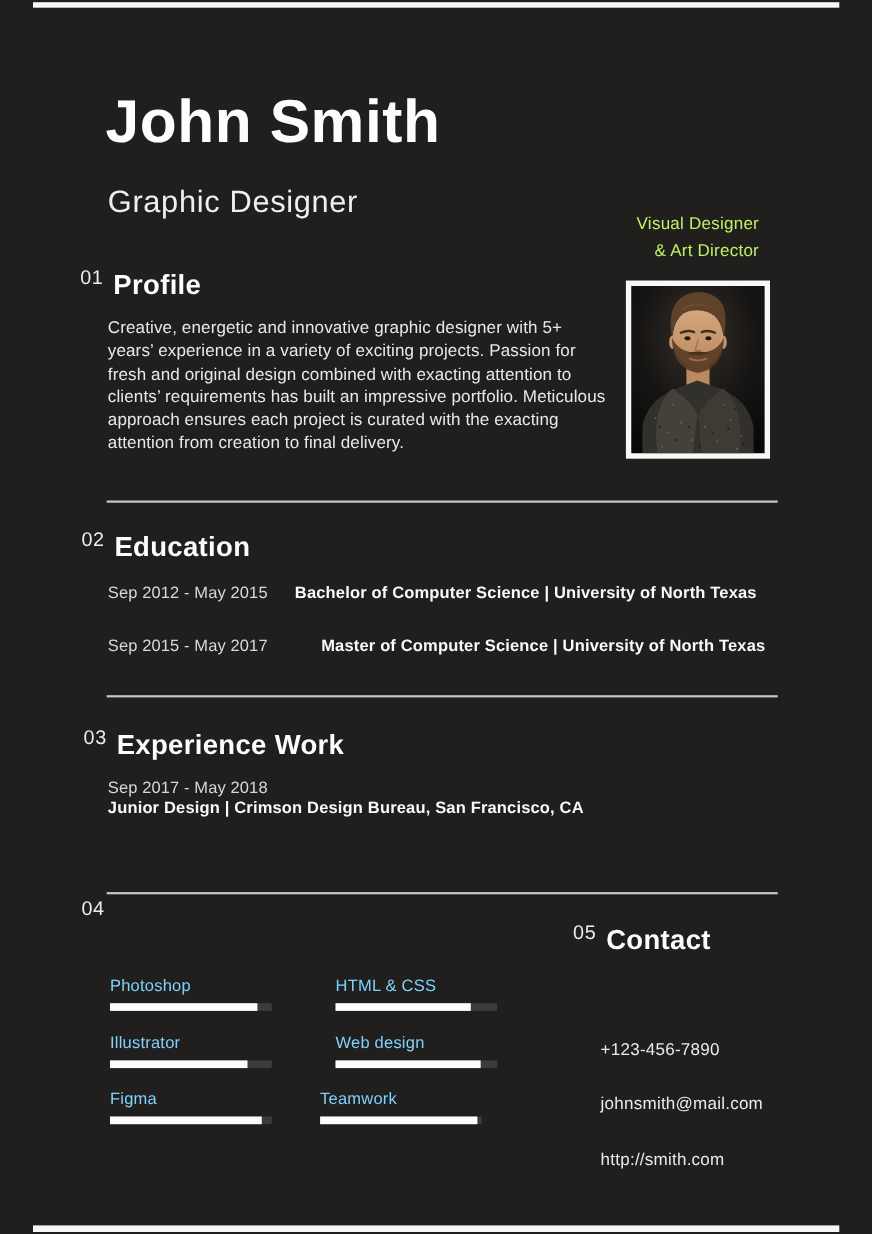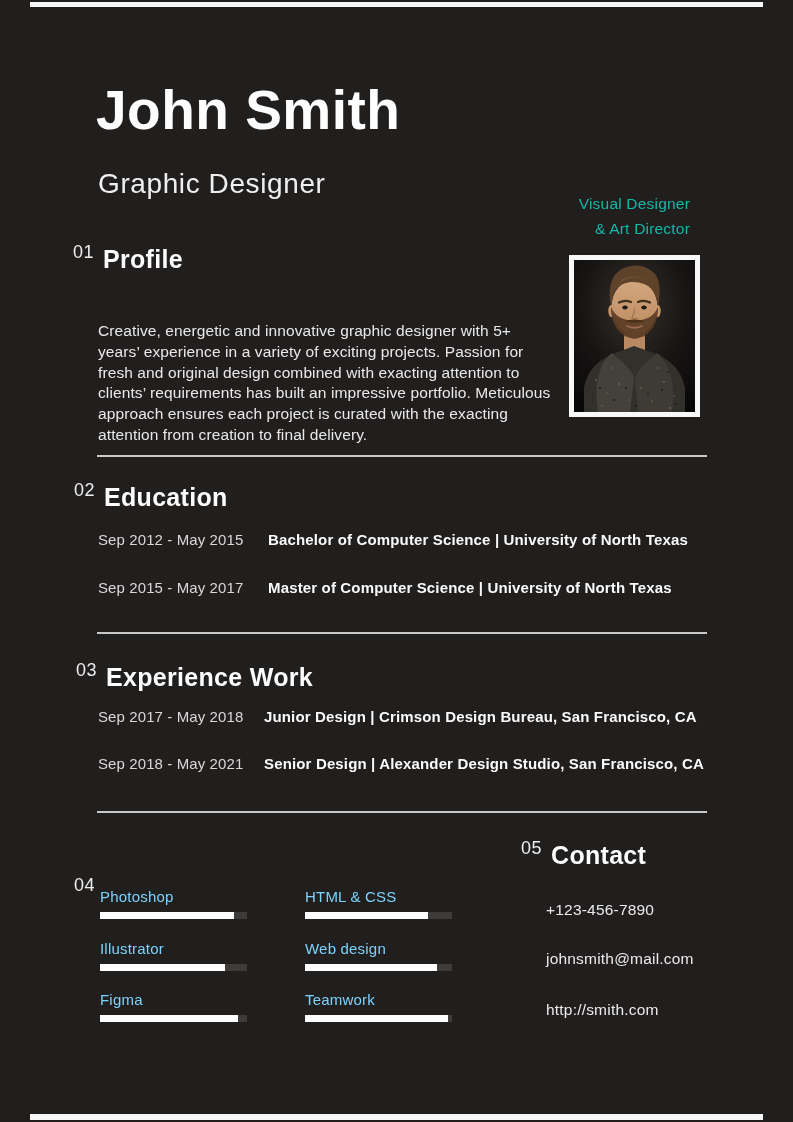--- a/index.html
+++ b/index.html
@@ -9,42 +9,42 @@
     font-family:"Liberation Sans","DejaVu Sans",sans-serif;
     color:#f2f2f2;
   }
   .abs{position:absolute;}
   .edge-strip{position:absolute;left:30px;width:733px;height:5px;background:#f7f7f7;}
   .edge-strip.top{top:2px;}
   .edge-strip.bottom{bottom:2px;height:6px;}
 
   .name{left:96px;top:80px;font-size:55px;font-weight:700;color:#fdfdfd;letter-spacing:.5px;line-height:1.1;}
   .job-title{left:98px;top:168px;font-size:28px;font-weight:400;color:#f0eff0;letter-spacing:.6px;}
-  .tagline{right:103px;top:192px;text-align:right;font-size:15.5px;line-height:24.5px;color:#14b8a6;letter-spacing:.2px;}
+  .tagline{right:103px;top:192px;text-align:right;font-size:15.5px;line-height:24.5px;color:#bef264;letter-spacing:.2px;}
 
   .sec-head{display:flex;align-items:flex-start;gap:9px;color:#fff;}
   .sec-num{font-size:18px;line-height:1;color:#ececec;letter-spacing:.5px;}
   .sec-title{margin:4px 0 0 0;font-size:25px;line-height:1;font-weight:700;letter-spacing:.3px;color:#fcfcfc;}
 
-  .paragraph{left:98px;top:289px;width:455px;font-size:15.5px;line-height:20.8px;color:#e9e8e8;letter-spacing:.1px;margin-top:32px;}
+  .paragraph{left:98px;top:289px;width:455px;font-size:15.5px;line-height:20.8px;color:#e9e8e8;letter-spacing:.1px;}
 
   .divider{left:97px;width:610px;height:1.5px;background:#c9c9c9;}
 
   .row{display:flex;font-size:15px;line-height:1.2;letter-spacing:.1px;justify-content:space-between;}
   .row-date{color:#d9d7d7;flex:none;}
   .row.edu .row-date{width:170px;}
   .row.exp .row-date{width:166px;}
   .row-desc{font-weight:700;color:#fafafa;letter-spacing:.15px;}
 
   .skill{width:147px;}
   .skill-label{font-size:15px;color:#7dd3fc;letter-spacing:.2px;}
   .skill-bar{margin-top:7px;height:7px;background:#3e3b3b;position:relative;}
   .skill-fill{position:absolute;left:0;top:0;bottom:0;background:#fdfdfd;}
 
-  .contact-item{font-size:15.5px;color:#ebeaea;letter-spacing:.2px;}
+  .contact-item{font-size:15.5px;color:#ebeaea;letter-spacing:.2px;margin-top:45px;}
 
   .photo-frame{
     left:569px;top:255px;width:121px;height:152px;
     border:5px solid #f8f8f8;background:#0b0a0a;
   }
   .photo-frame svg{display:block;}
 </style>
 </head>
 <body>
 
@@ -143,43 +143,39 @@
   <div class="abs divider" style="top:455px;"></div>
 
   <div class="abs sec-head" style="left:74px;top:481px;">
     <span class="sec-num">02</span>
     <h2 class="sec-title">Education</h2>
   </div>
   <div class="abs row edu" style="left:98px;top:531px;">
     <span class="row-date">Sep 2012 - May 2015</span>
     <span class="row-desc">Bachelor of Computer Science | University of North Texas</span>
   </div>
-  <div class="abs row edu" style="left:98px;top:579px;">
+  <div class="abs row edu" style="left:98px;top:579px;gap:24px;">
     <span class="row-date">Sep 2015 - May 2017</span>
     <span class="row-desc">Master of Computer Science | University of North Texas</span>
   </div>
 
   <div class="abs divider" style="top:632px;"></div>
 
   <div class="abs sec-head" style="left:76px;top:661px;">
     <span class="sec-num">03</span>
     <h2 class="sec-title">Experience Work</h2>
   </div>
-  <div class="abs row exp" style="left:98px;top:708px;">
+  <div class="abs row exp" style="left:98px;top:708px;flex-direction:column;">
     <span class="row-date">Sep 2017 - May 2018</span>
     <span class="row-desc">Junior Design | Crimson Design Bureau, San Francisco, CA</span>
   </div>
-  <div class="abs row exp" style="left:98px;top:755px;">
-    <span class="row-date">Sep 2018 - May 2021</span>
-    <span class="row-desc">Senior Design | Alexander Design Studio, San Francisco, CA</span>
-  </div>
 
   <div class="abs divider" style="top:811px;"></div>
 
-  <div class="abs sec-head" style="left:74px;top:876px;justify-content:space-between;">
+  <div class="abs sec-head" style="left:74px;top:817px;justify-content:space-between;">
     <span class="sec-num">04</span>
   </div>
 
   <div class="abs skill" style="left:100px;top:888px;">
     <div class="skill-label">Photoshop</div>
     <div class="skill-bar">
       <div class="skill-fill" style="width: 91%;"></div>
     </div>
   </div>
   <div class="abs skill" style="left:100px;top:940px;">
@@ -200,21 +196,21 @@
     <div class="skill-bar">
       <div class="skill-fill" style="width: 84%;"></div>
     </div>
   </div>
   <div class="abs skill" style="left:305px;top:940px;">
     <div class="skill-label">Web design</div>
     <div class="skill-bar">
       <div class="skill-fill" style="width: 90%;"></div>
     </div>
   </div>
-  <div class="abs skill" style="left:305px;top:991px;">
+  <div class="abs skill" style="left:291px;top:991px;">
     <div class="skill-label">Teamwork</div>
     <div class="skill-bar">
       <div class="skill-fill" style="width: 97%;"></div>
     </div>
   </div>
 
   <div class="abs sec-head" style="left:521px;top:839px;">
     <span class="sec-num">05</span>
     <h2 class="sec-title">Contact</h2>
   </div>

